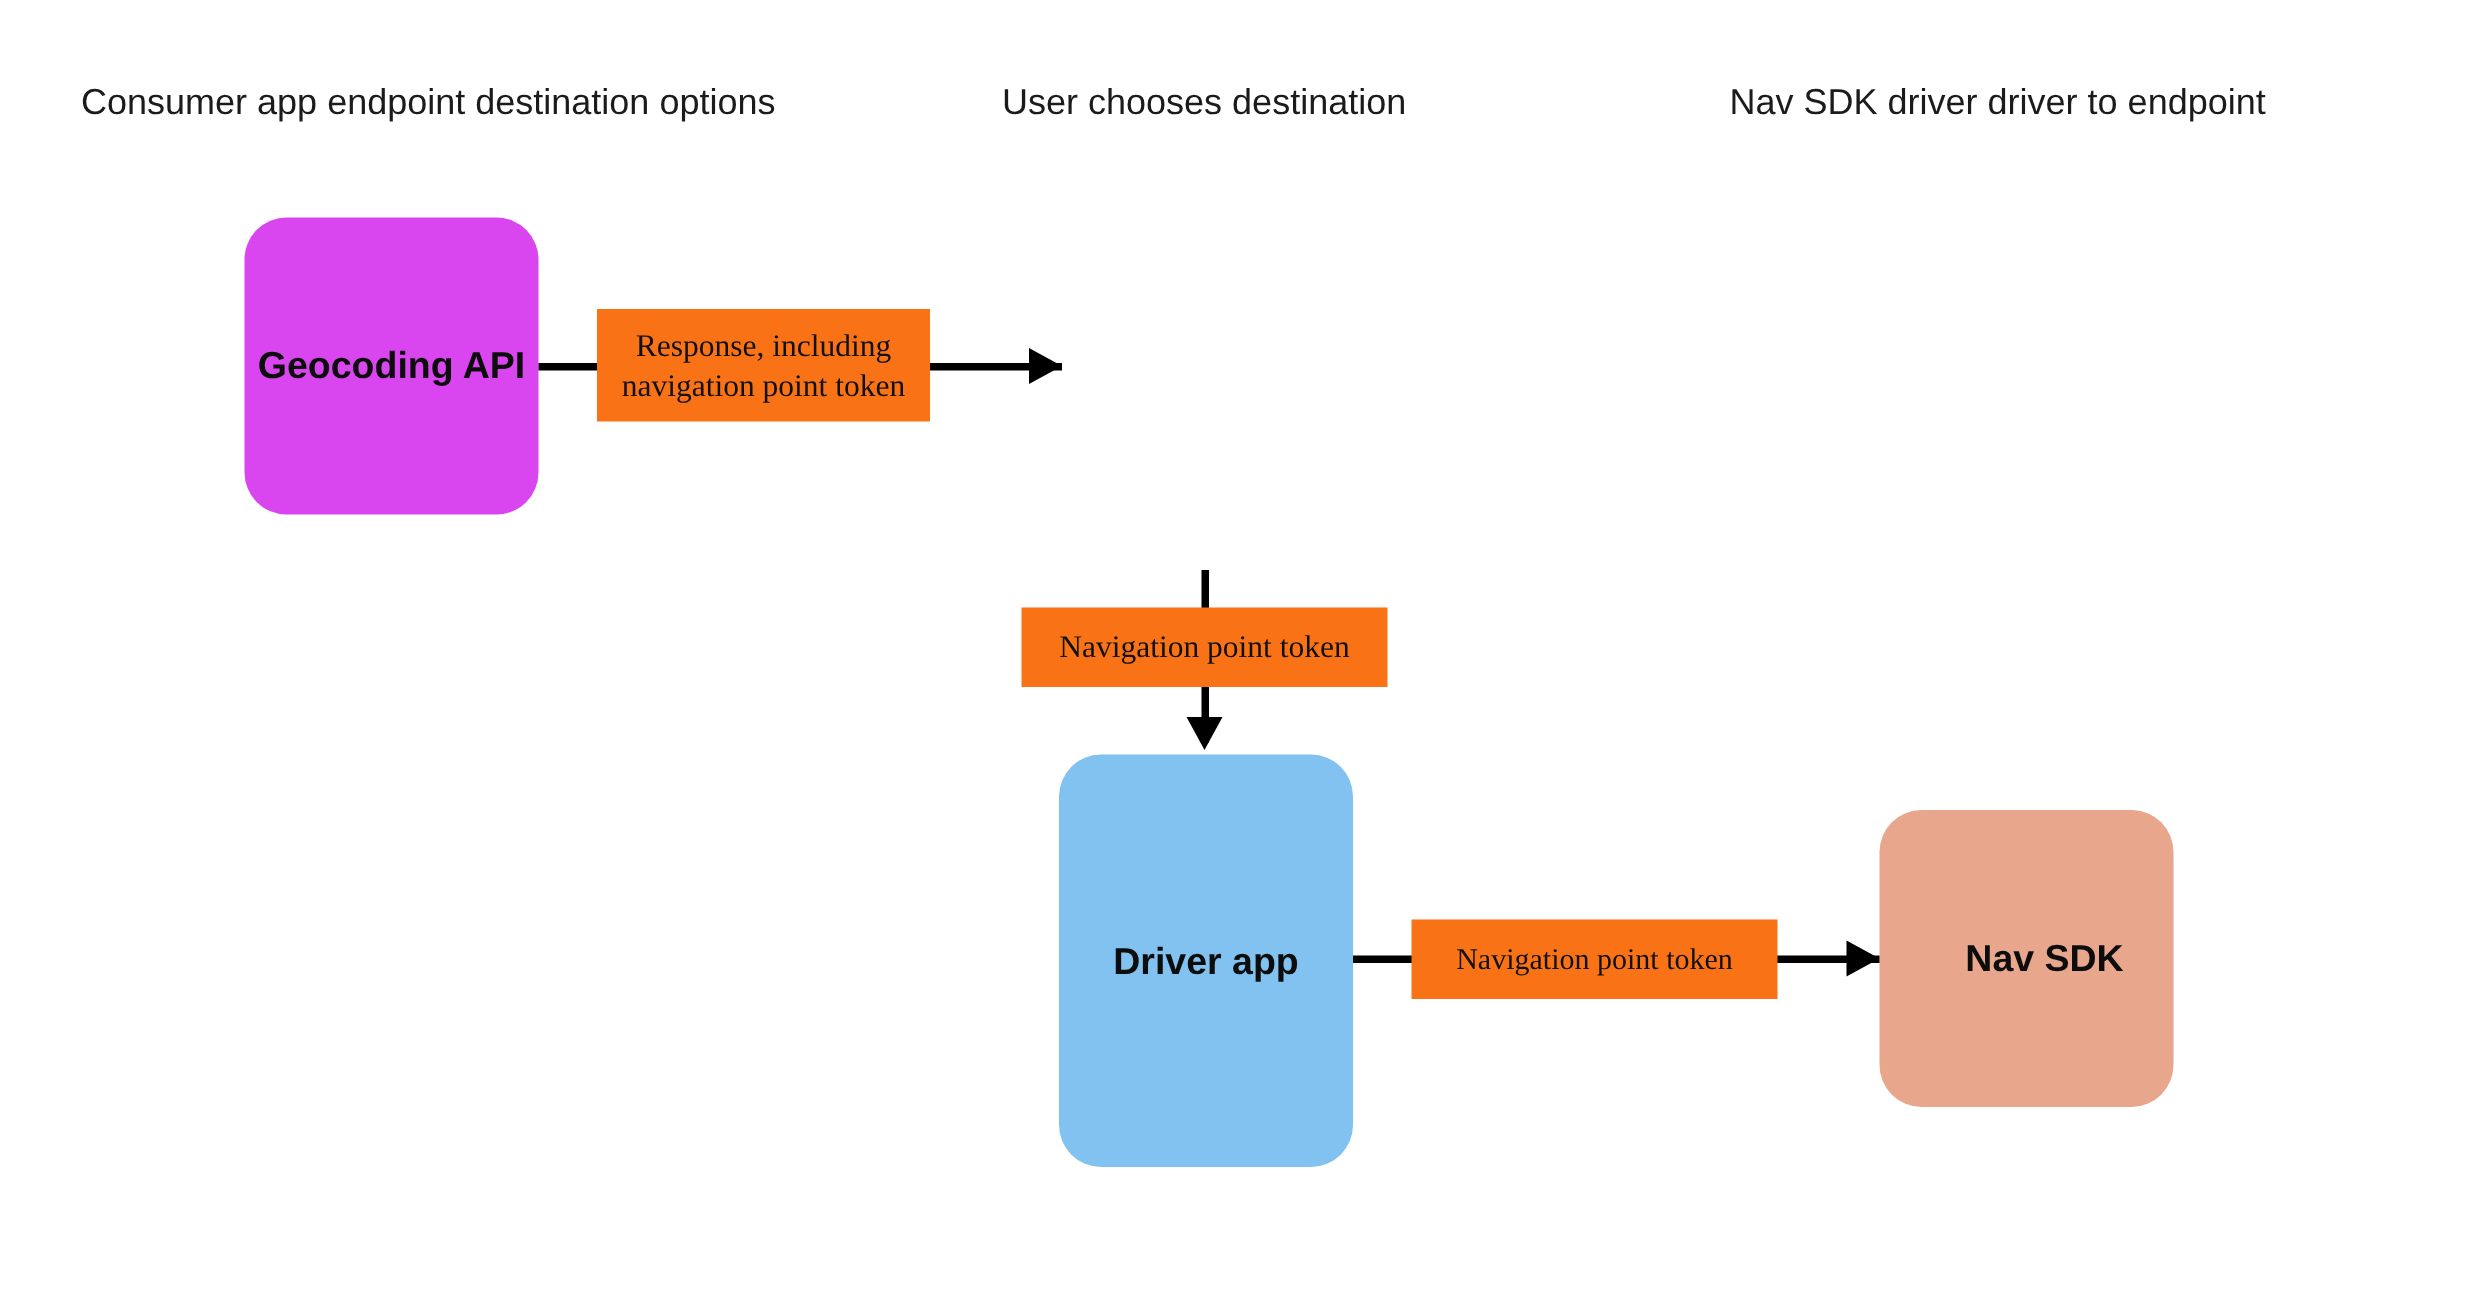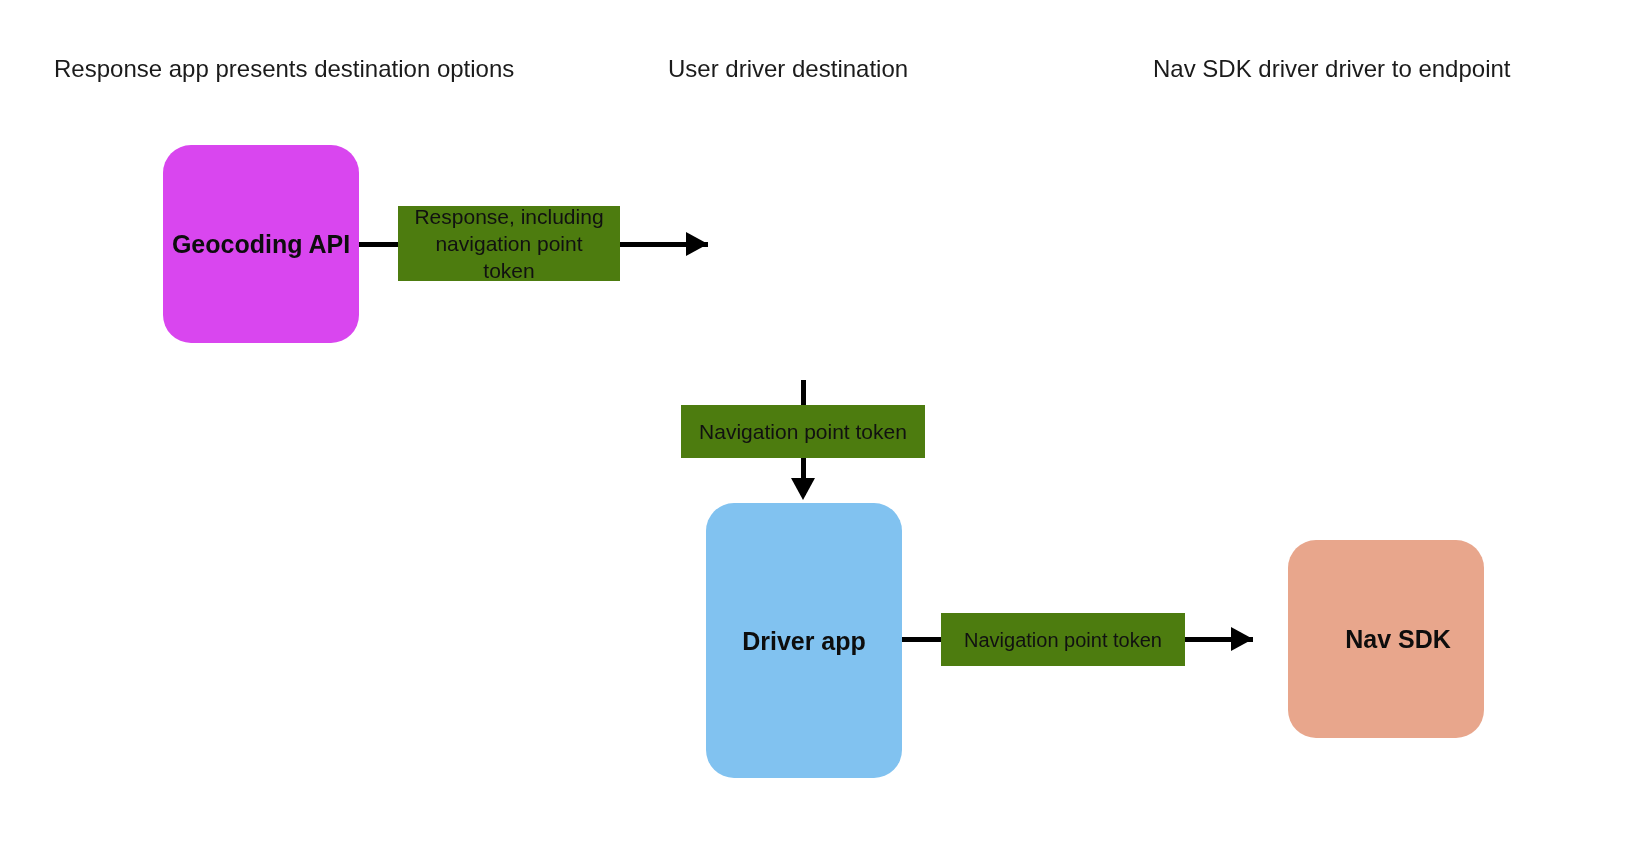--- a/index.html
+++ b/index.html
@@ -39,26 +39,27 @@
   .node-label {
     font-size: 25px;
     font-weight: 700;
     color: #0d0d0d;
     line-height: 30px;
   }
 
   
   .chip {
     position: absolute;
-    background: #4d7c0f;
+    background: #f97316;
     display: flex;
     align-items: center;
     justify-content: center;
     text-align: center;
     z-index: 3;
+    font-family: Liberation Serif, serif;
   }
   .chip-label {
     font-size: 21px;
     line-height: 27px;
     color: #111111;
     padding: 0 10px;
   }
   .chip-label.small { font-size: 20px; line-height: 24px; }
 
   
@@ -89,36 +90,36 @@
     border-right: 12px solid transparent;
     border-top: 22px solid #000000;
     z-index: 2;
   }
 </style>
 </head>
 <body>
 
 <div id="canvas">
 
-  <div class="col-header" style="left:54px; top:55px;">Response app presents destination options</div>
+  <div class="col-header" style="left:54px; top:55px;">Consumer app endpoint destination options</div>
 
-  <div class="col-header" style="left:668px; top:55px;">User driver destination</div>
+  <div class="col-header" style="left:668px; top:55px;">User chooses destination</div>
 
   <div class="col-header" style="left:1153px; top:55px;">Nav SDK driver driver to endpoint</div>
 
   <div class="node" style="left:163px; top:145px; width:196px; height:198px; background:#d946ef;">
     <span class="node-label">Geocoding API</span>
   </div>
 
 
   <div class="node" style="left:706px; top:503px; width:196px; height:275px; background:#81c2f0;">
     <span class="node-label">Driver app</span>
   </div>
 
-  <div class="node" style="left:1288px; top:540px; width:196px; height:198px; background:#e8a68c;padding-left:24px;">
+  <div class="node" style="left:1253px; top:540px; width:196px; height:198px; background:#e8a68c;padding-left:24px;">
     <span class="node-label">Nav SDK</span>
   </div>
 
   <div class="edge-h" style="left:359px; top:242px; width:349px;"></div>
   <div class="arrow-right" style="left:686px; top:232px;"></div>
 
   <div class="chip" style="left:398px; top:206px; width:222px; height:75px;">
     <span class="chip-label">Response, including navigation point token</span>
   </div>
 

